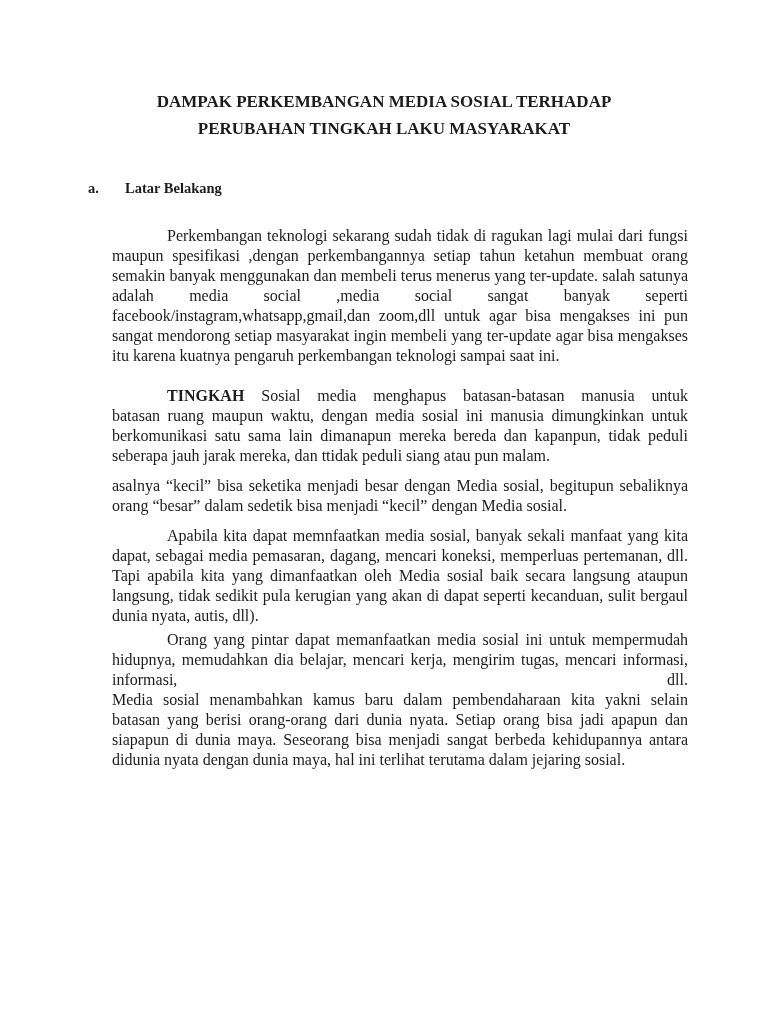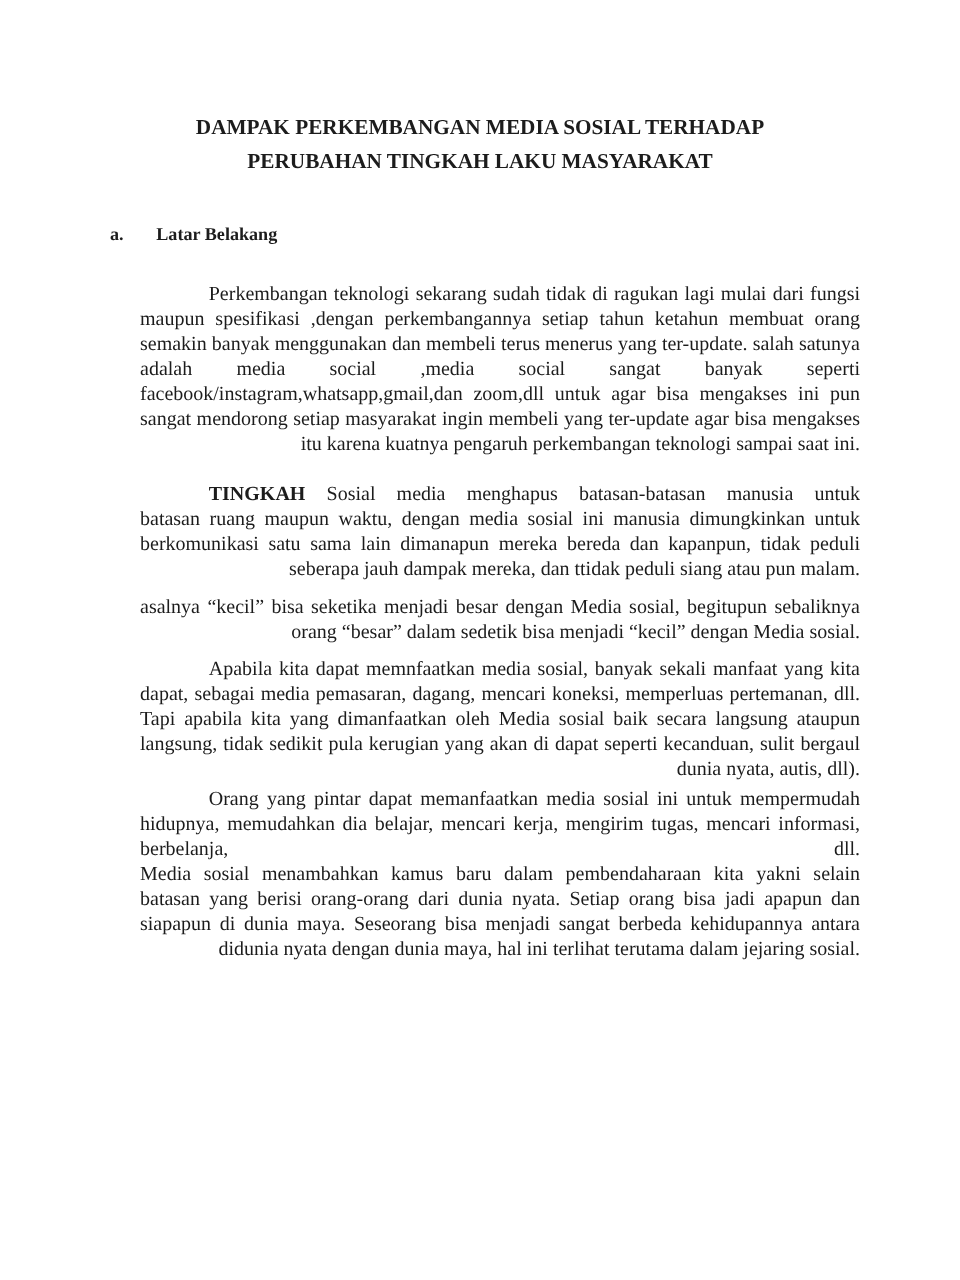--- a/index.html
+++ b/index.html
@@ -35,21 +35,20 @@
     font-size: 16px;
   }
   .para { margin-top: 10px; }
   .para:first-child { margin-top: 0; }
   .para:nth-child(2) { margin-top: 20px; }
   .para:nth-child(5) { margin-top: 4px; }
   .line {
     height: 20px;
     line-height: 20px;
     overflow: hidden;
-    text-align: right;
   }
   .jline {
     text-align: justify;
     text-align-last: justify;
   }
   .indent { padding-left: 55px; }
   .bold { font-weight: bold; }
 </style>
 </head>
 <body>
@@ -73,37 +72,37 @@
         <div class="line jline">semakin banyak menggunakan dan membeli terus menerus yang ter-update. salah satunya</div>
         <div class="line jline">adalah media social ,media social sangat banyak seperti</div>
         <div class="line jline">facebook/instagram,whatsapp,gmail,dan zoom,dll untuk agar bisa mengakses ini pun harus</div>
         <div class="line jline">sangat mendorong setiap masyarakat ingin membeli yang ter-update agar bisa mengakses</div>
         <div class="line">itu karena kuatnya pengaruh perkembangan teknologi sampai saat ini.</div>
       </div>
       <div class="para">
         <div class="line jline indent"><span class="bold">TINGKAH</span><span> Sosial media menghapus batasan-batasan manusia untuk bersosialisasi,</span></div>
         <div class="line jline">batasan ruang maupun waktu, dengan media sosial ini manusia dimungkinkan untuk</div>
         <div class="line jline">berkomunikasi satu sama lain dimanapun mereka bereda dan kapanpun, tidak peduli</div>
-        <div class="line">seberapa jauh dampak mereka, dan ttidak peduli siang atau pun malam.</div>
+        <div class="line">seberapa jauh jarak mereka, dan ttidak peduli siang atau pun malam.</div>
       </div>
       <div class="para">
         <div class="line jline">asalnya “kecil” bisa seketika menjadi besar dengan Media sosial, begitupun sebaliknya</div>
         <div class="line">orang “besar” dalam sedetik bisa menjadi “kecil” dengan Media sosial.</div>
       </div>
       <div class="para">
         <div class="line jline indent">Apabila kita dapat memnfaatkan media sosial, banyak sekali manfaat yang kita</div>
         <div class="line jline">dapat, sebagai media pemasaran, dagang, mencari koneksi, memperluas pertemanan, dll.</div>
         <div class="line jline">Tapi apabila kita yang dimanfaatkan oleh Media sosial baik secara langsung ataupun tidak</div>
         <div class="line jline">langsung, tidak sedikit pula kerugian yang akan di dapat seperti kecanduan, sulit bergaul di</div>
         <div class="line">dunia nyata, autis, dll).</div>
       </div>
       <div class="para">
         <div class="line jline indent">Orang yang pintar dapat memanfaatkan media sosial ini untuk mempermudah</div>
         <div class="line jline">hidupnya, memudahkan dia belajar, mencari kerja, mengirim tugas, mencari informasi,</div>
-        <div class="line jline">berbelanja, dll.</div>
+        <div class="line jline">informasi, dll.</div>
         <div class="line jline">Media sosial menambahkan kamus baru dalam pembendaharaan kita yakni selain</div>
         <div class="line jline">batasan yang berisi orang-orang dari dunia nyata. Setiap orang bisa jadi apapun dan</div>
         <div class="line jline">siapapun di dunia maya. Seseorang bisa menjadi sangat berbeda kehidupannya antara</div>
         <div class="line">didunia nyata dengan dunia maya, hal ini terlihat terutama dalam jejaring sosial.</div>
       </div>
     </div>
 
 </div>
 
 </body></html>

